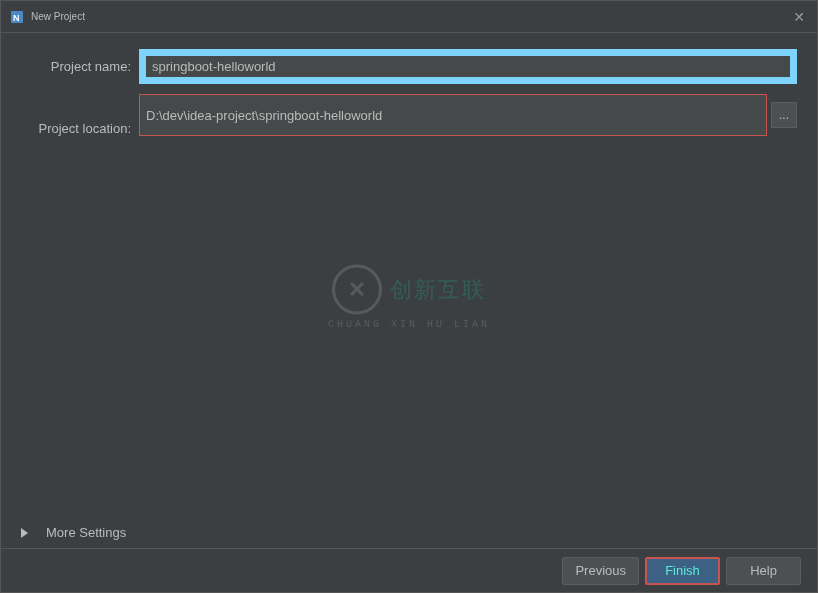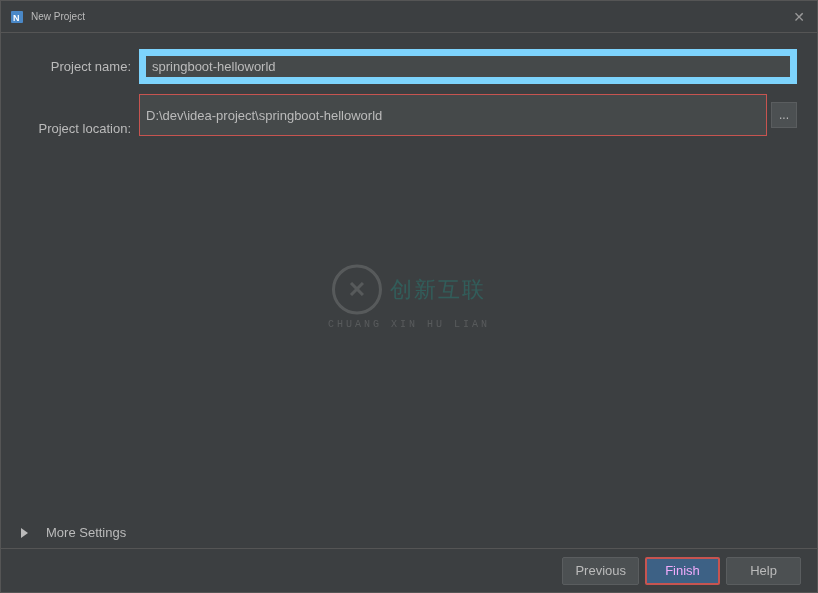--- a/index.html
+++ b/index.html
@@ -243,21 +243,21 @@
 
     .btn-normal {
       background: #4c5052;
       border: 1px solid #5a5d5f;
       color: #bbb;
     }
 
     .btn-primary {
       background: #3d6185;
       border: 2px solid #c75450;
-      color: #f0abfc;
+      color: #5eead4;
     }
   </style>
 </head>
 <body>
 
 <div class="dialog">
 
   <div class="titlebar">
     <div class="titlebar-left">
       <div class="titlebar-icon">

